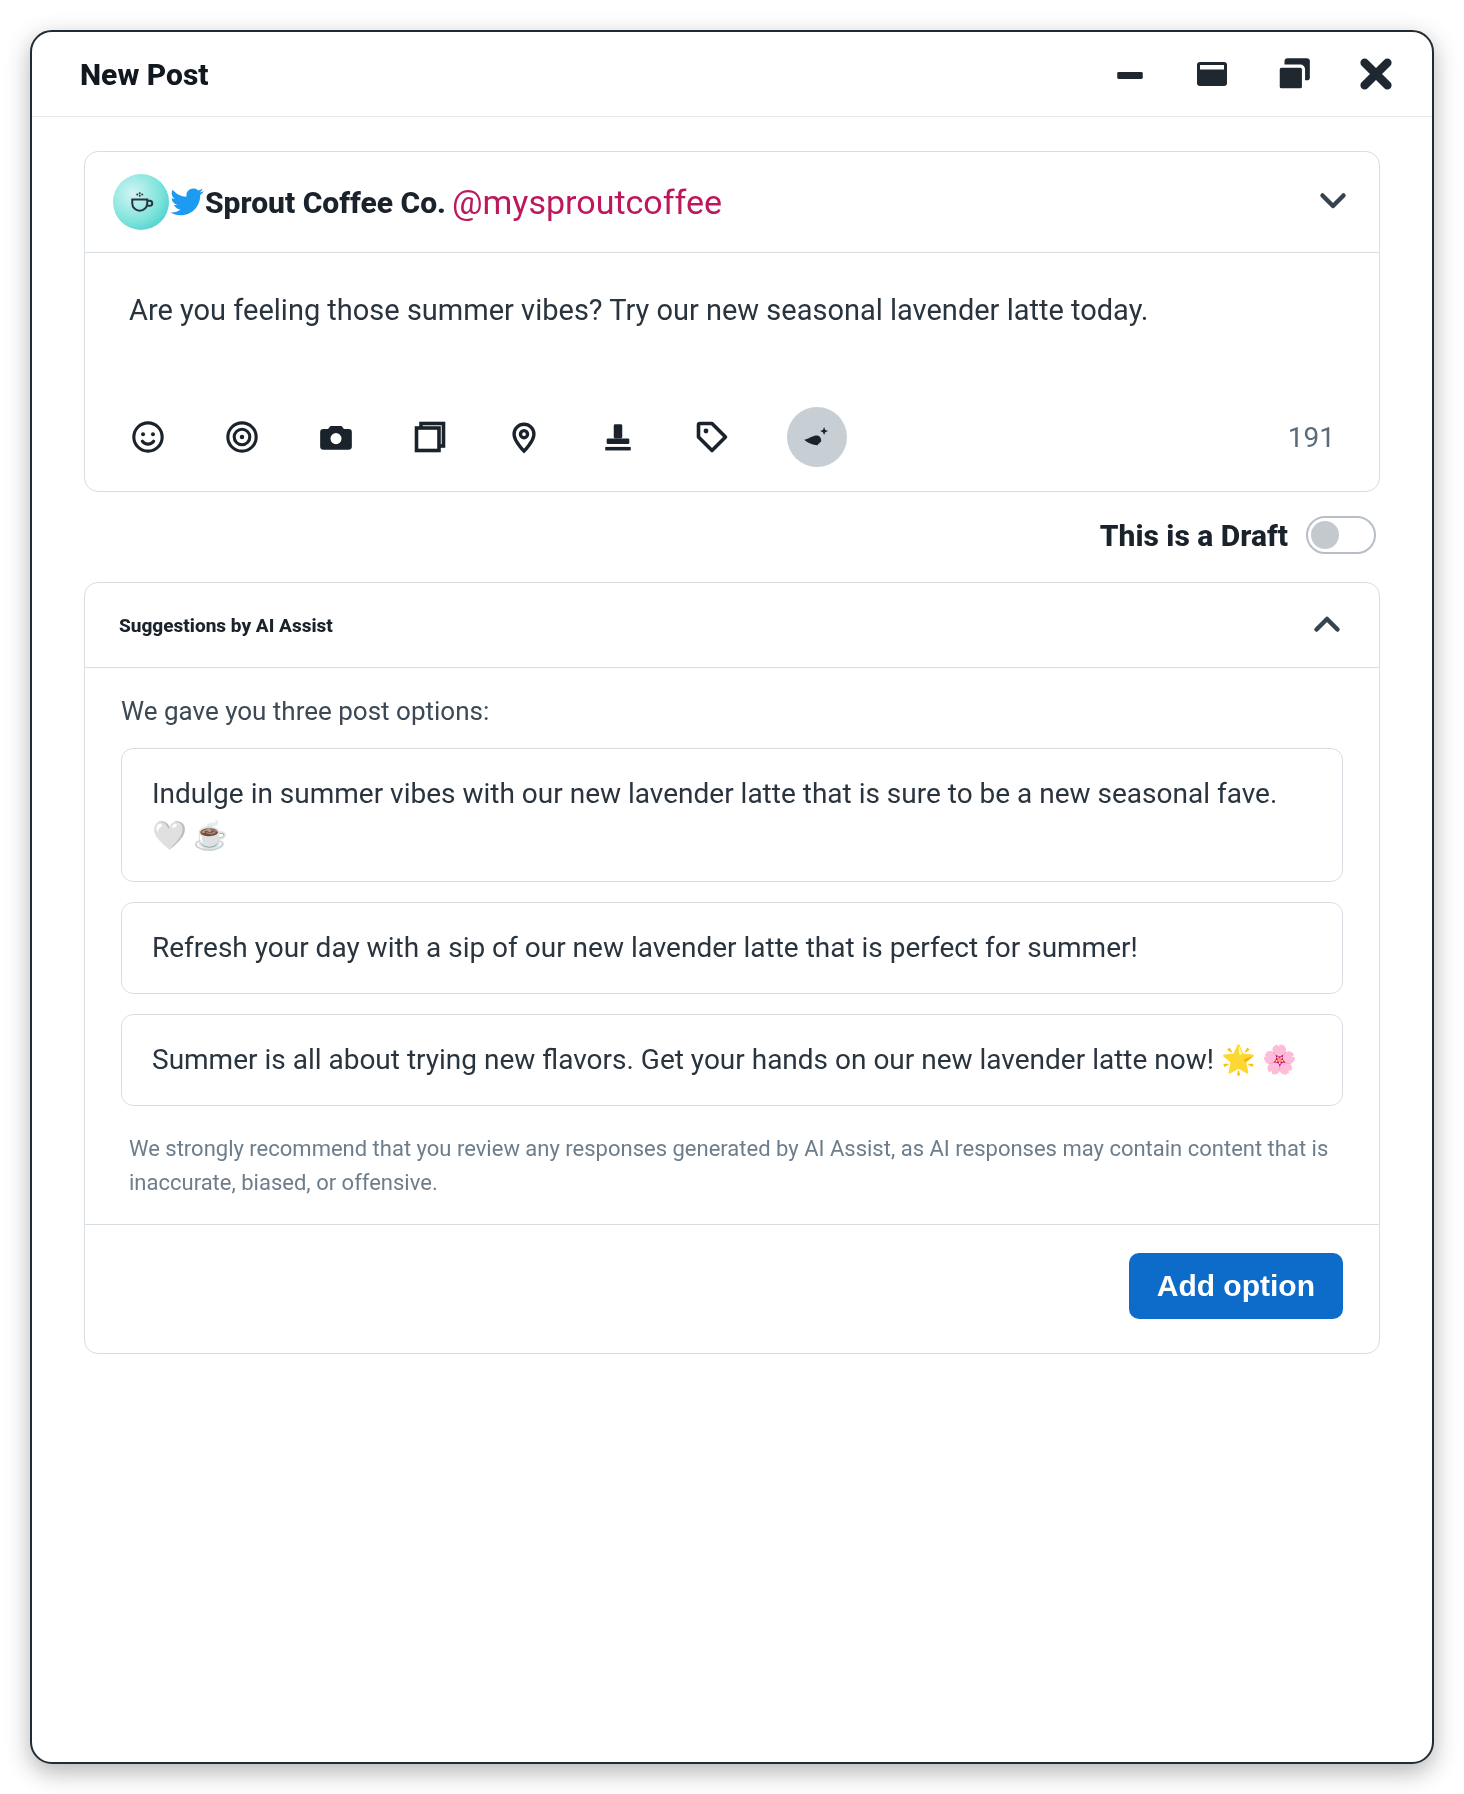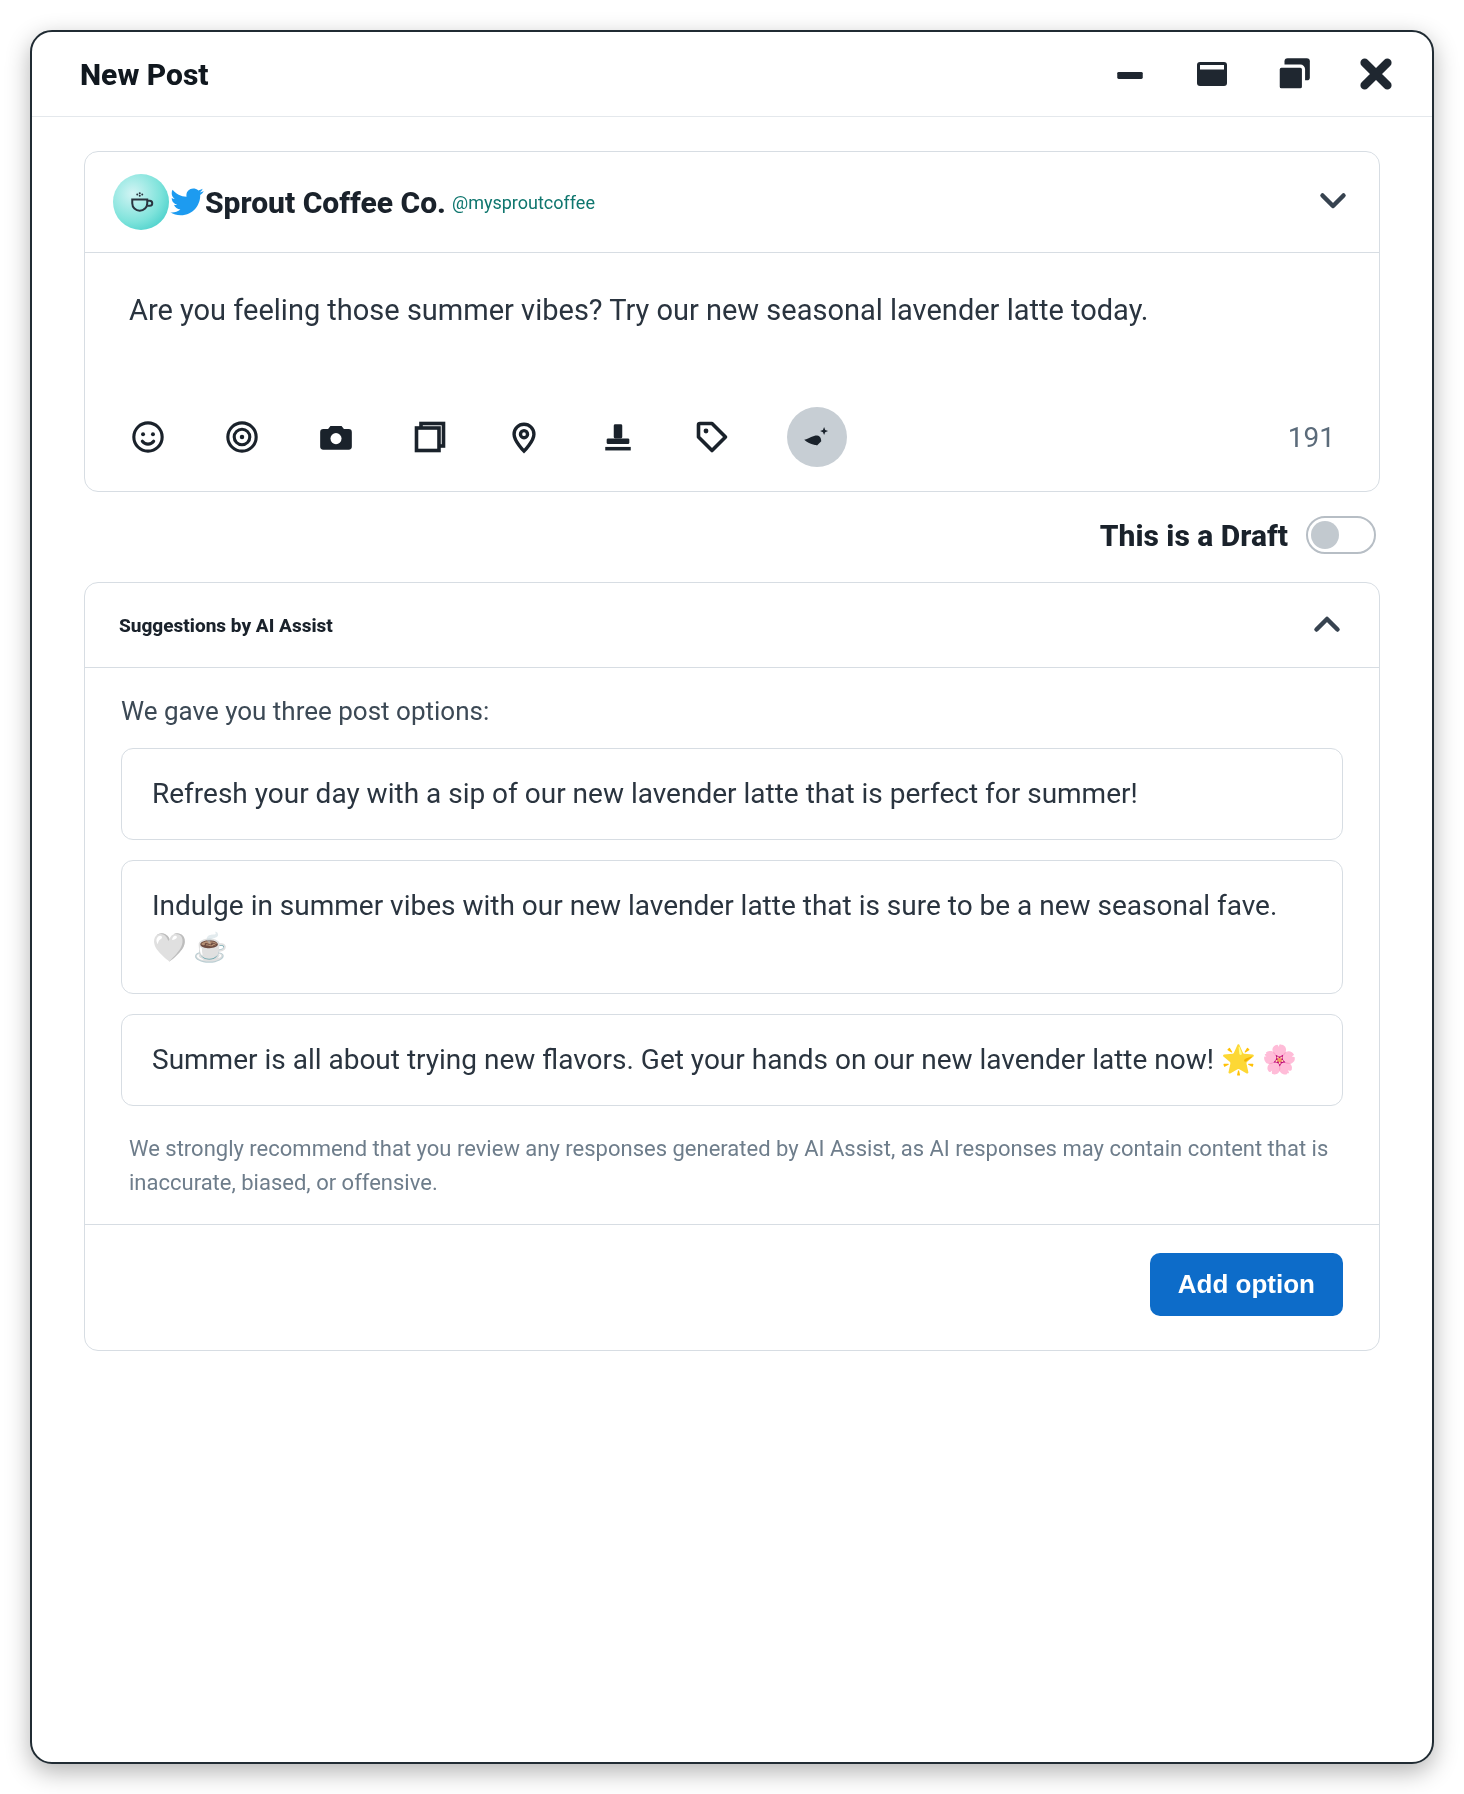--- a/index.html
+++ b/index.html
@@ -75,22 +75,22 @@
     position: relative;
   }
   .avatar svg { width: 30px; height: 30px; }
   .twitter-icon { color: #1d9bf0; }
   .account-name {
     font-size: 30px;
     font-weight: 800;
     color: #1a222b;
   }
   .account-handle {
-    font-size: 18px;
-    color: #0f766e;
+    font-size: 34px;
+    color: #be185d;
     margin-left: 6px;
   }
   .chevron {
     margin-left: auto;
     color: #374350;
     cursor: pointer;
   }
   .compose-area {
     padding: 36px 44px 24px 44px;
   }
@@ -198,21 +198,21 @@
     display: flex;
     justify-content: flex-end;
     padding: 28px 36px 34px 36px;
     border-top: 1px solid #d7dde3;
   }
   .primary-btn {
     background: #0d6cc9;
     color: #fff;
     border: none;
     border-radius: 10px;
-    font-size: 26px;
+    font-size: 30px;
     font-weight: 700;
     padding: 16px 28px;
     cursor: pointer;
   }
 </style>
 </head>
 <body>
 
 <div class="window">
 
@@ -340,22 +340,22 @@
 
     <div class="card">
       <div class="suggest-header">
         <div class="suggest-title">Suggestions by AI Assist</div>
         <svg width="36" height="36" viewBox="0 0 24 24" fill="none">
             <path d="M5 15l7-7 7 7" stroke="#374350" stroke-width="3" stroke-linecap="round" stroke-linejoin="round"></path>
           </svg>
       </div>
       <div class="suggest-body">
         <div class="suggest-intro">We gave you three post options:</div>
+        <div class="option-card">Indulge in summer vibes with our new lavender latte that is sure to be a new seasonal fave. 🤍 ☕</div>
         <div class="option-card">Refresh your day with a sip of our new lavender latte that is perfect for summer!</div>
-        <div class="option-card">Indulge in summer vibes with our new lavender latte that is sure to be a new seasonal fave. 🤍 ☕</div>
         <div class="option-card">Summer is all about trying new flavors. Get your hands on our new lavender latte now! 🌟 🌸</div>
         <div class="disclaimer">We strongly recommend that you review any responses generated by AI Assist, as AI responses may contain content that is inaccurate, biased, or offensive.</div>
       </div>
       <div class="footer">
         <button class="primary-btn">Add option</button>
       </div>
     </div>
 
   </div>
 </div>

